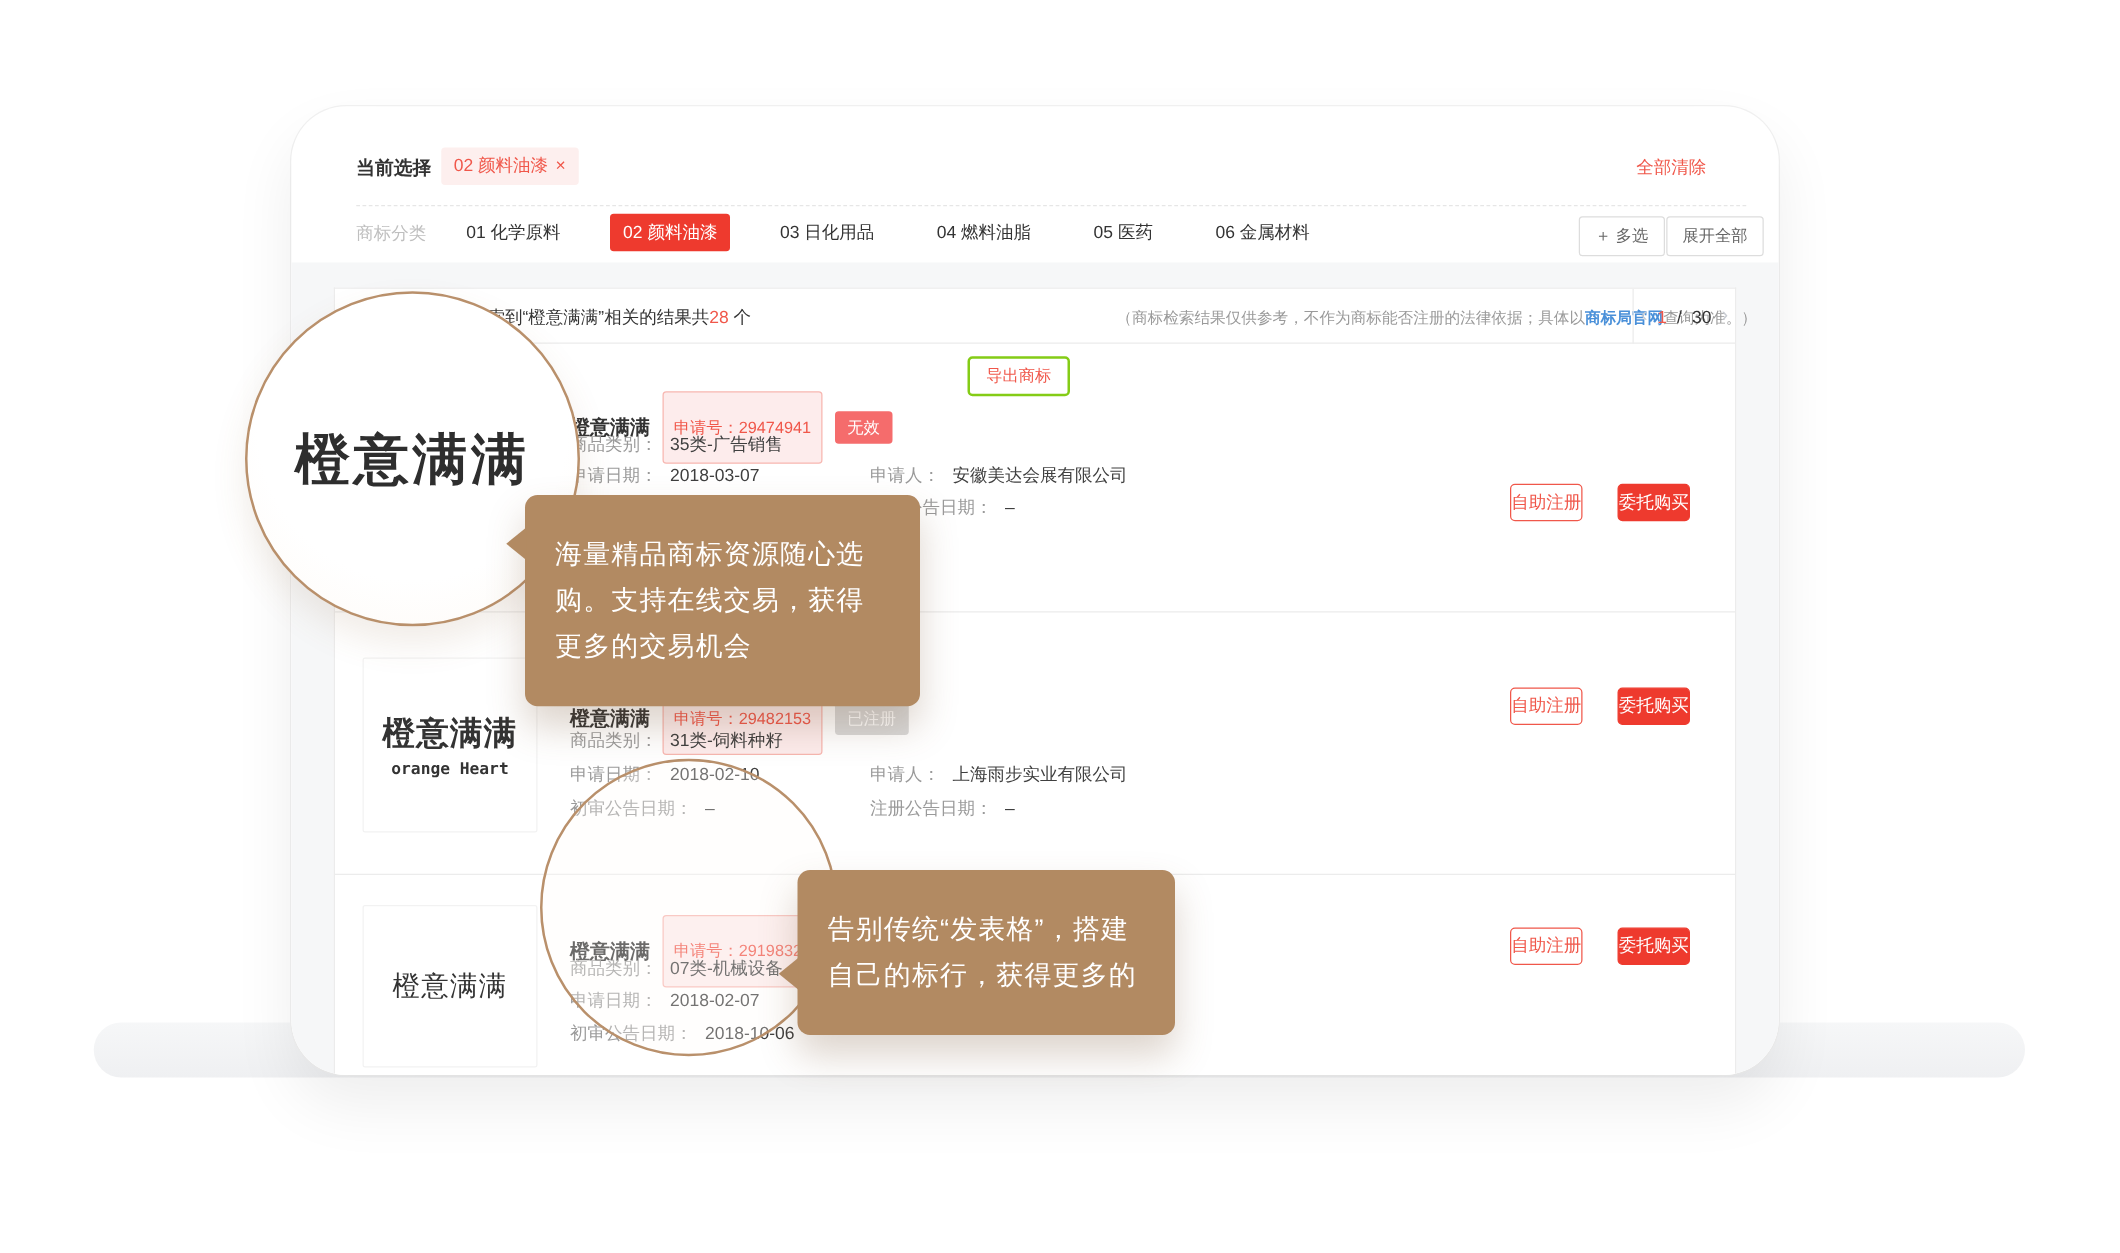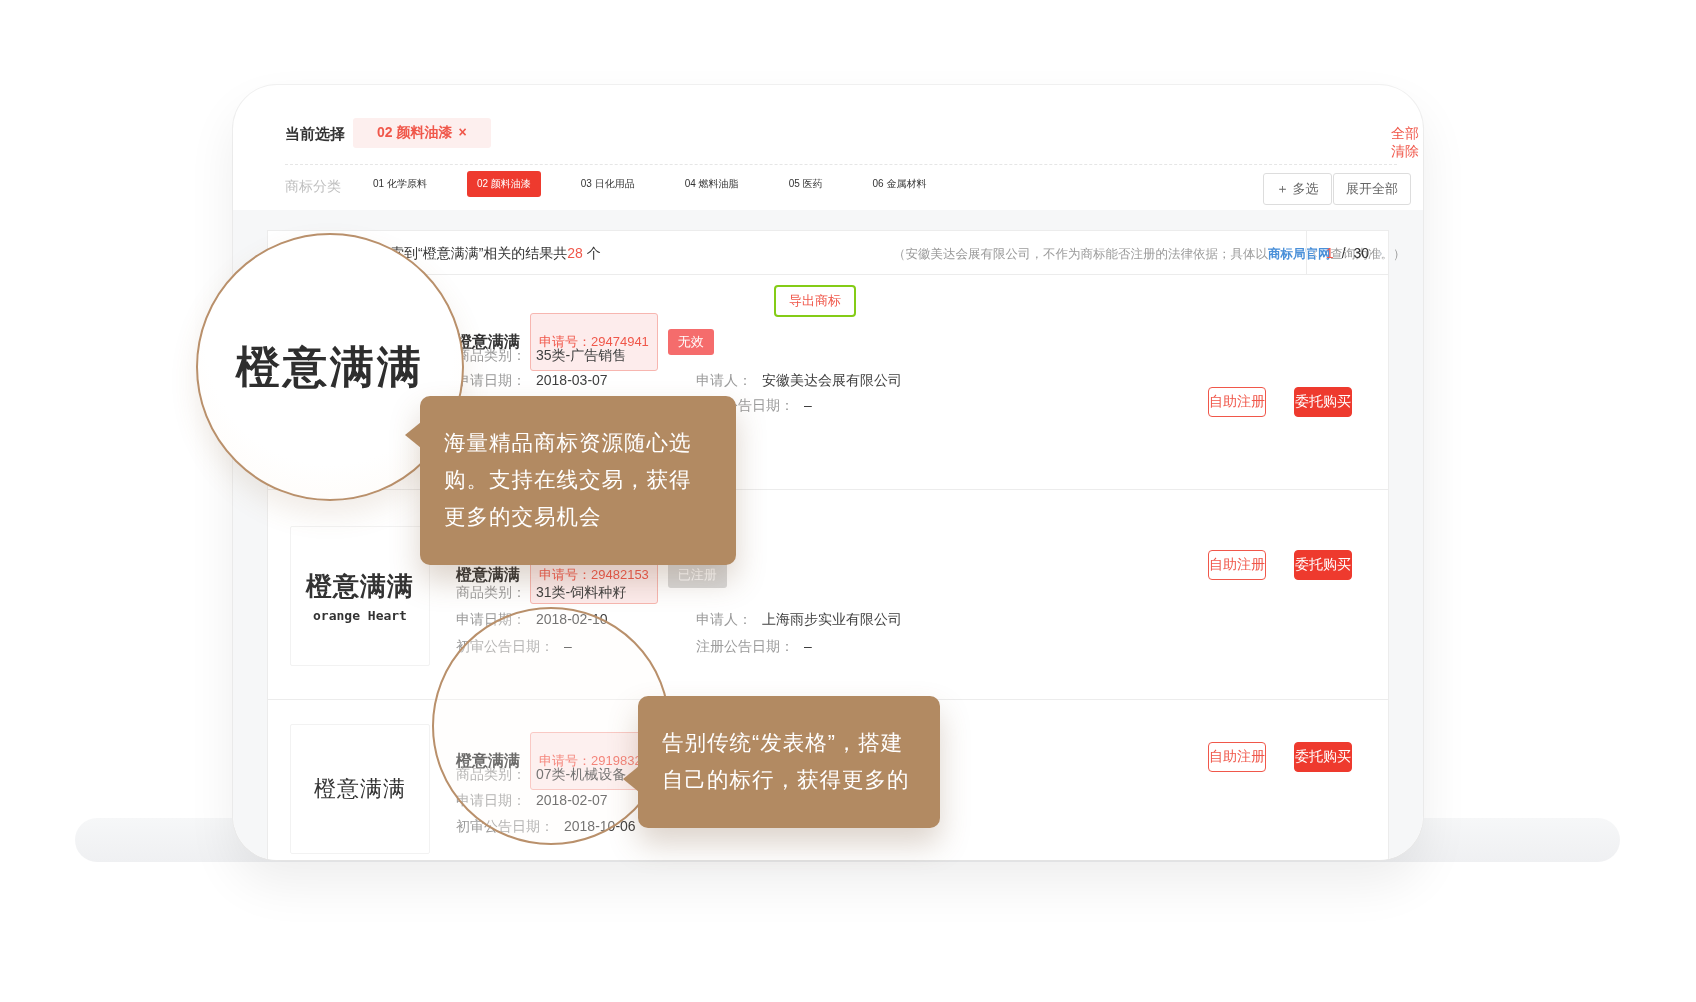--- a/index.html
+++ b/index.html
@@ -9,29 +9,29 @@
   .platform { position:absolute; left:75px; top:818px; width:1545px; height:44px;
     border-radius:22px; background:linear-gradient(#f6f7f8,#eff0f2); }
 
   .panel { position:absolute; left:233px; top:85px; width:1190px; height:775px;
     background:#fff; border-radius:44px; overflow:hidden;
     box-shadow:0 24px 50px rgba(0,0,0,.07), 0 0 0 1px #f2f2f2; }
 
   
   .filter-label { position:absolute; left:52px; top:40px; font-size:15px; color:#333; font-weight:700; }
   .filter-tag { position:absolute; left:120px; top:33px; background:#fdefee; color:#f0574a;
-    font-size:14px; padding:6px 24px; border-radius:3px; cursor:pointer;font-weight:bold; }
+    font-size:14px; padding:6px 10px; border-radius:3px; cursor:pointer; }
   .filter-tag .x { margin-left:6px; font-size:14px; }
-  .clear-all { position:absolute; left:1158px; top:40px; font-size:14px; color:#f0574a; cursor:pointer; }
+  .clear-all { position:absolute; left:1076px; top:40px; font-size:14px; color:#f0574a; cursor:pointer; }
   .dash-line { position:absolute; left:52px; top:79px; width:1112px; border-top:1px dashed #e6e6e6; }
 
   
   .cat-label { position:absolute; left:52px; top:93px; font-size:14px; color:#bfbfbf; }
   .cat-items { position:absolute; left:130px; top:86px; display:flex; align-items:center; gap:30px; }
-  .cat-item { font-size:10px; color:#333; padding:6px 10px; cursor:pointer; white-space:nowrap; }
+  .cat-item { font-size:14px; color:#333; padding:6px 10px; cursor:pointer; white-space:nowrap; }
   .cat-item.selected { background:#ee3a2e; color:#fff; border-radius:3px; }
   .cat-btn { position:absolute; top:88px; font-size:13px; color:#666; border:1px solid #ddd;
     background:#fff; border-radius:3px; padding:6px 12px; cursor:pointer; white-space:nowrap; }
   .btn-multi { left:1030px; } .btn-expand { left:1100px; }
 
   
   .gray-band { position:absolute; left:0; top:125px; width:1190px; height:650px;
     background:#f6f7f8; border-radius:0 0 44px 44px; }
   .results-card { position:absolute; left:34px; top:145px; width:1122px; height:630px;
     background:#fff; border:1px solid #ececec; border-bottom:none; }
@@ -121,21 +121,21 @@
 
     <div class="gray-band"></div>
 
     <div class="results-card">
       <div class="results-header">
         <div class="rh-text">
           <span>为您检索到</span><span>“橙意满满”</span><span>相关的结果共</span><span class="count">28</span><span> 个</span>
         </div>
         <div class="export-btn">导出商标</div>
         <div class="rh-note">
-          <span>（安徽美达会展有限公司，不作为商标能否注册的法律依据；具体以</span><span class="lnk">商标局官网</span><span>查询为准。）</span>
+          <span>（商标检索结果仅供参考，不作为商标能否注册的法律依据；具体以</span><span class="lnk">商标局官网</span><span>查询为准。）</span>
         </div>
         <div class="pager">
           <span class="pg-chev">‹</span>
           <span class="pg-cur">1</span>
           <span class="pg-rest">/</span>
           <span class="pg-rest">30</span>
           <span class="pg-chev">›</span>
         </div>
       </div>
 

